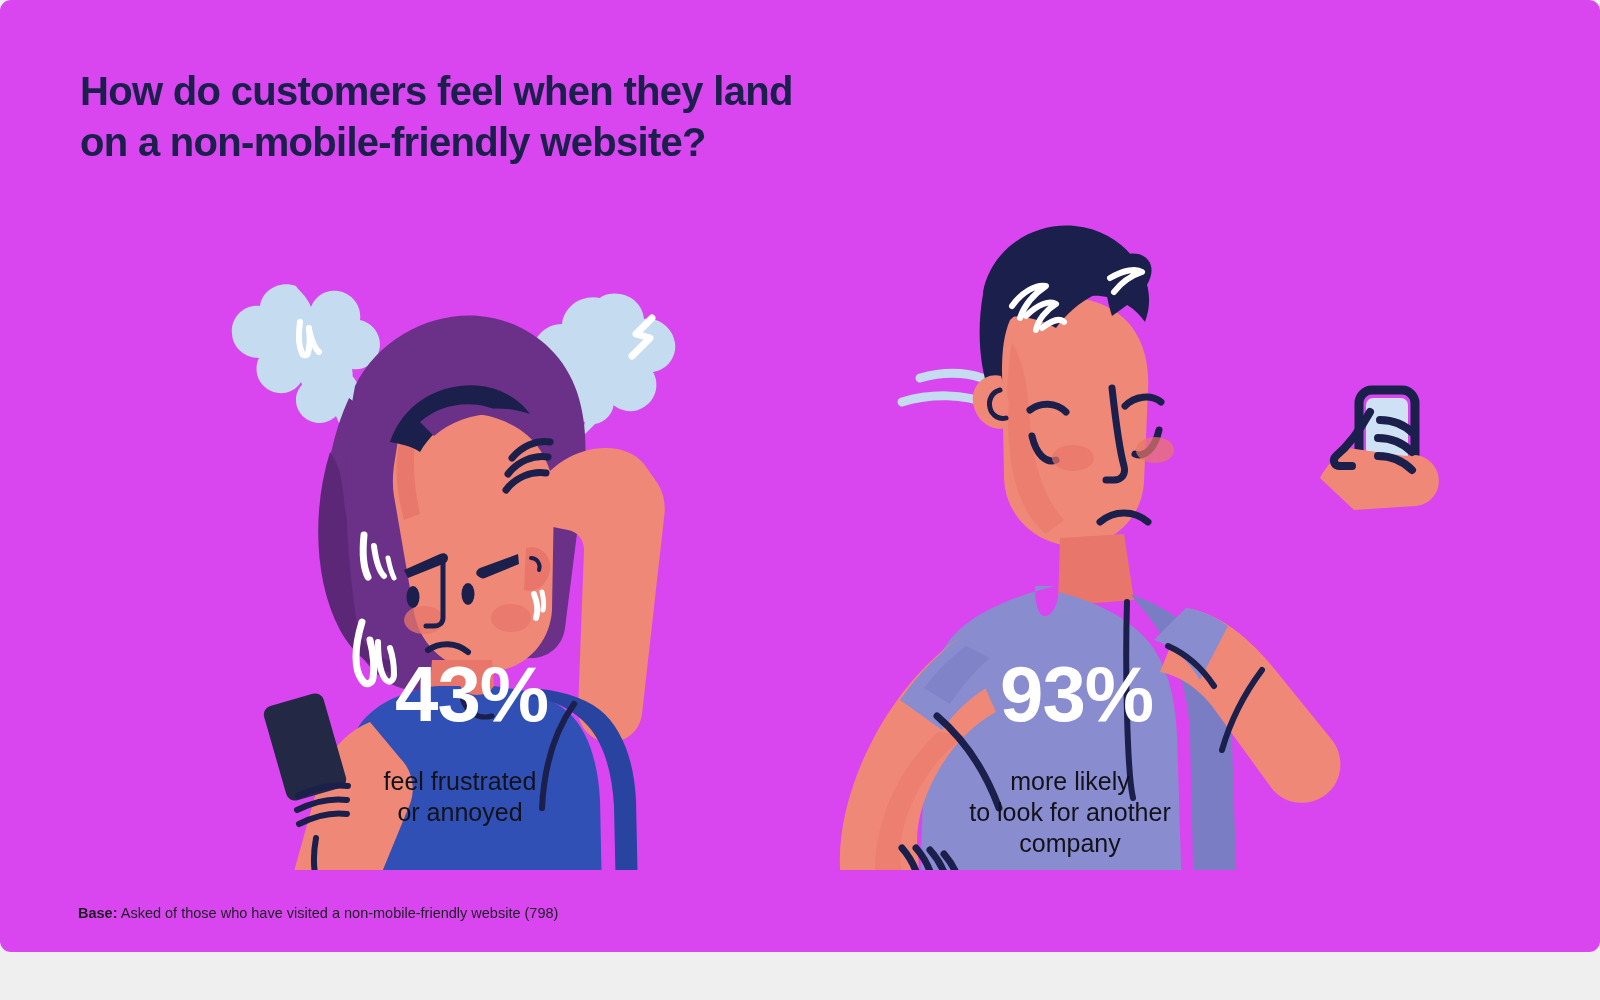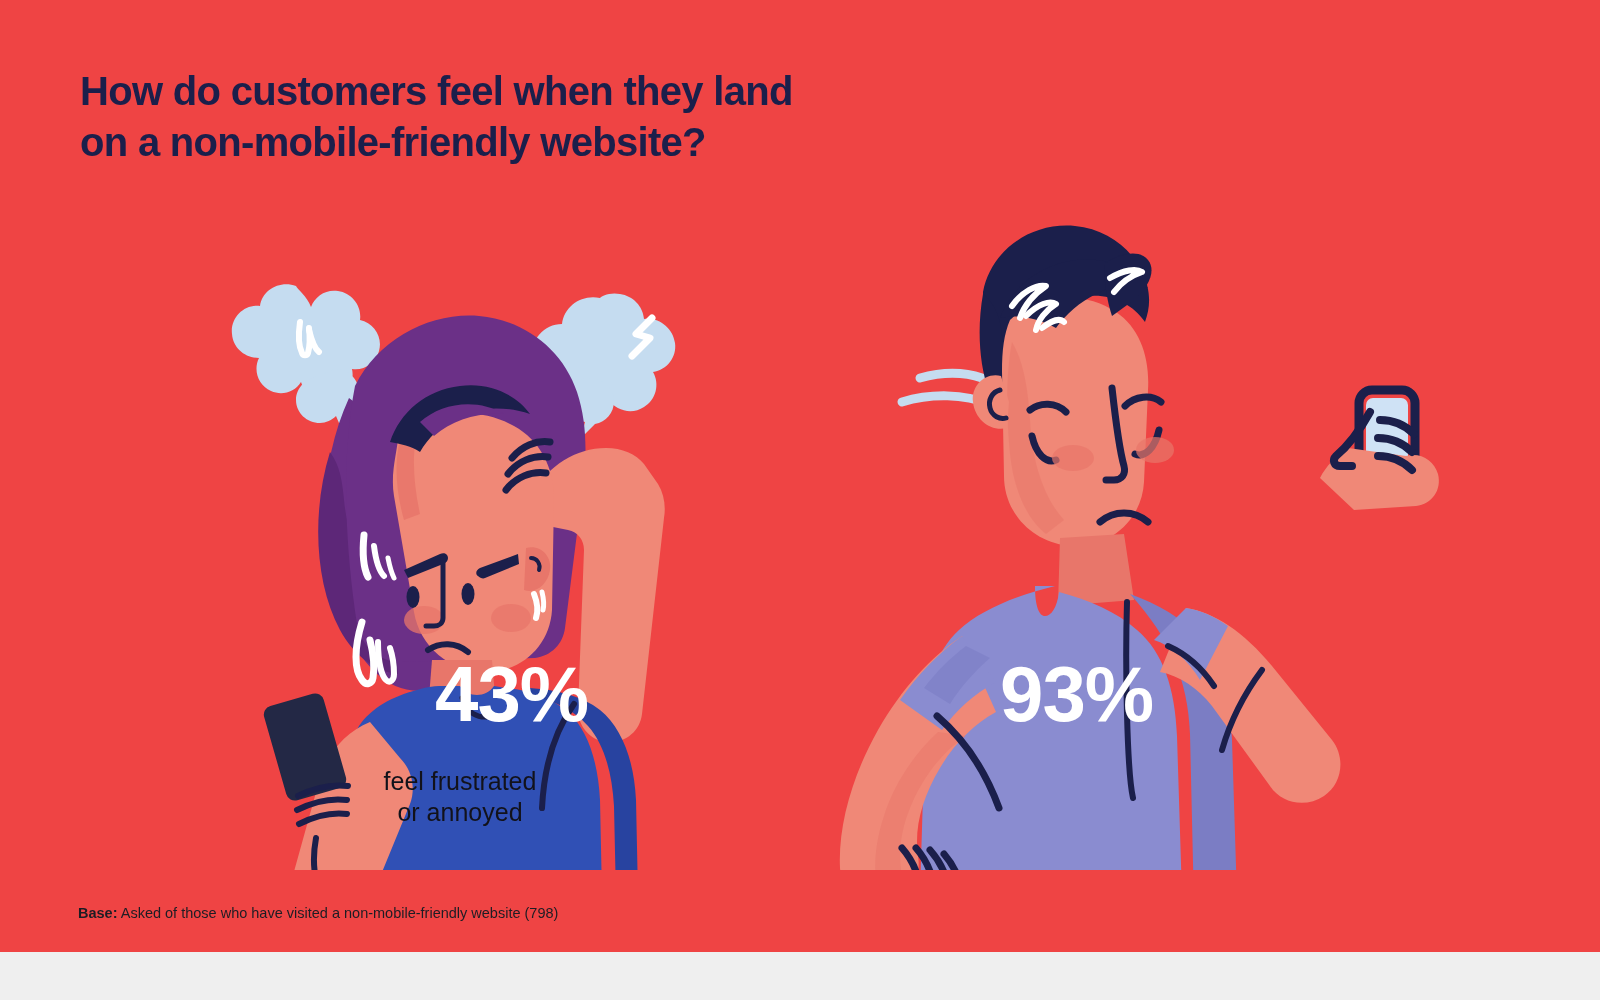--- a/index.html
+++ b/index.html
@@ -2,21 +2,21 @@
 <html><head>
 <meta charset="utf-8">
 <style>
   * { margin:0; padding:0; box-sizing:border-box; }
   html,body {
     width:1600px; height:1000px;
     background:#efefef;
     font-family:"Liberation Sans", sans-serif;
     overflow:hidden;
   }
-  #page { position:relative; width:1600px; height:952px; background:#ef4444; }
+  #page { position:relative; width:1600px; height:952px; background:#d946ef;border-radius:11px; }
 
   
   .title {
     position:absolute; left:80px; top:66px;
     font-size:40px; line-height:51px;
     font-weight:800; color:#1b1f4b;
     letter-spacing:-0.7px;
     white-space:pre-line;
   }
 
@@ -24,21 +24,21 @@
   .stage { position:absolute; left:0; top:190px; width:1600px; height:680px; }
   .stage svg { display:block; }
 
   
   .pct {
     position:absolute;
     color:#ffffff; font-weight:800;
     font-size:78px; letter-spacing:-1px;
     line-height:1;
   }
-  .pct-left  { left:395px; top:655px;margin-left:40px; }
+  .pct-left  { left:395px; top:655px; }
   .pct-right { left:1000px; top:655px; }
 
   
   .caption {
     position:absolute;
     text-align:center;
     color:#12121a;
     font-size:25px; line-height:31px;
     font-weight:500;
     white-space:pre-line;
@@ -275,20 +275,23 @@
         <path d="M1370,222 c-10,18 -22,34 -34,44 c-4,4 -2,10 4,10 l12,0" stroke="#1b1f4b" stroke-width="8" fill="none" stroke-linecap="round" stroke-linejoin="round"></path>
       </g>
     </svg>
   </div>
 
   <div class="pct pct-left">43%</div>
   <div class="pct pct-right">93%</div>
 
   <div class="caption caption-left">feel frustrated
 or annoyed</div>
+  <div class="caption caption-right">more likely
+to look for another
+company</div>
 
   <div class="footer">
     <div class="row">
       <b>Base:</b><span> Asked of those who have visited a non-mobile-friendly website (798)</span>
     </div>
   </div>
 
 </div>
 
 </body></html>

